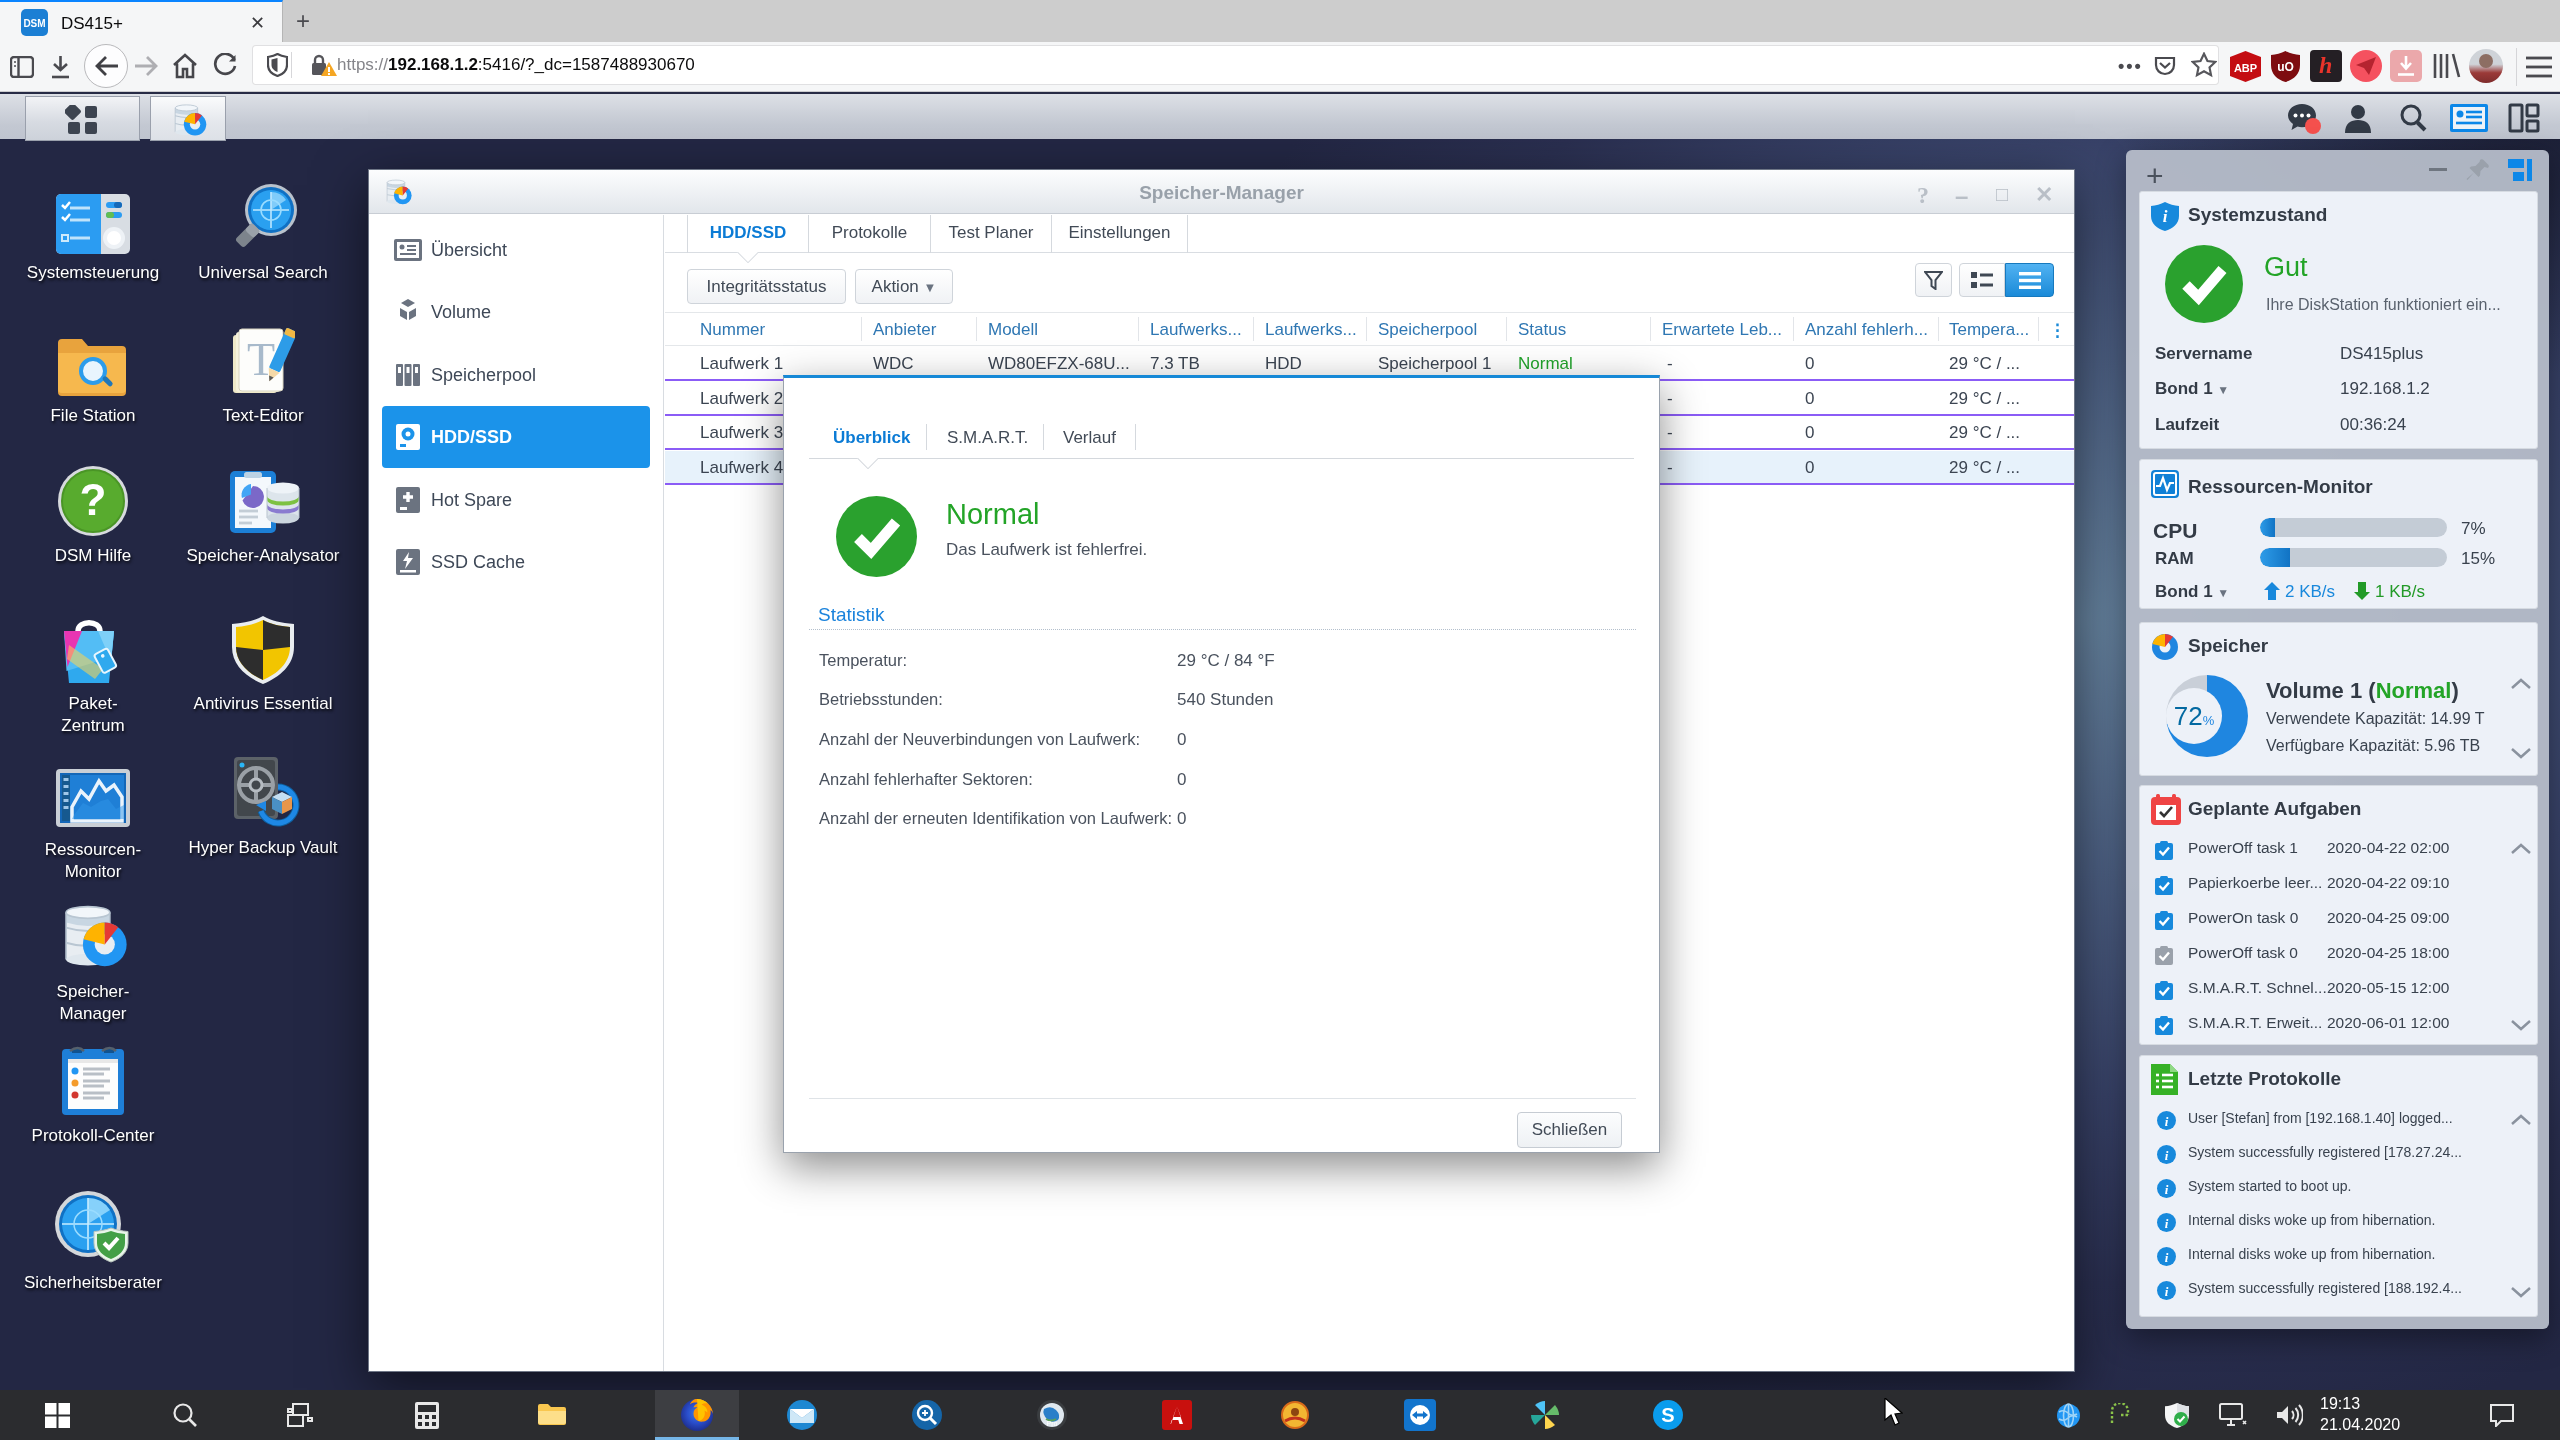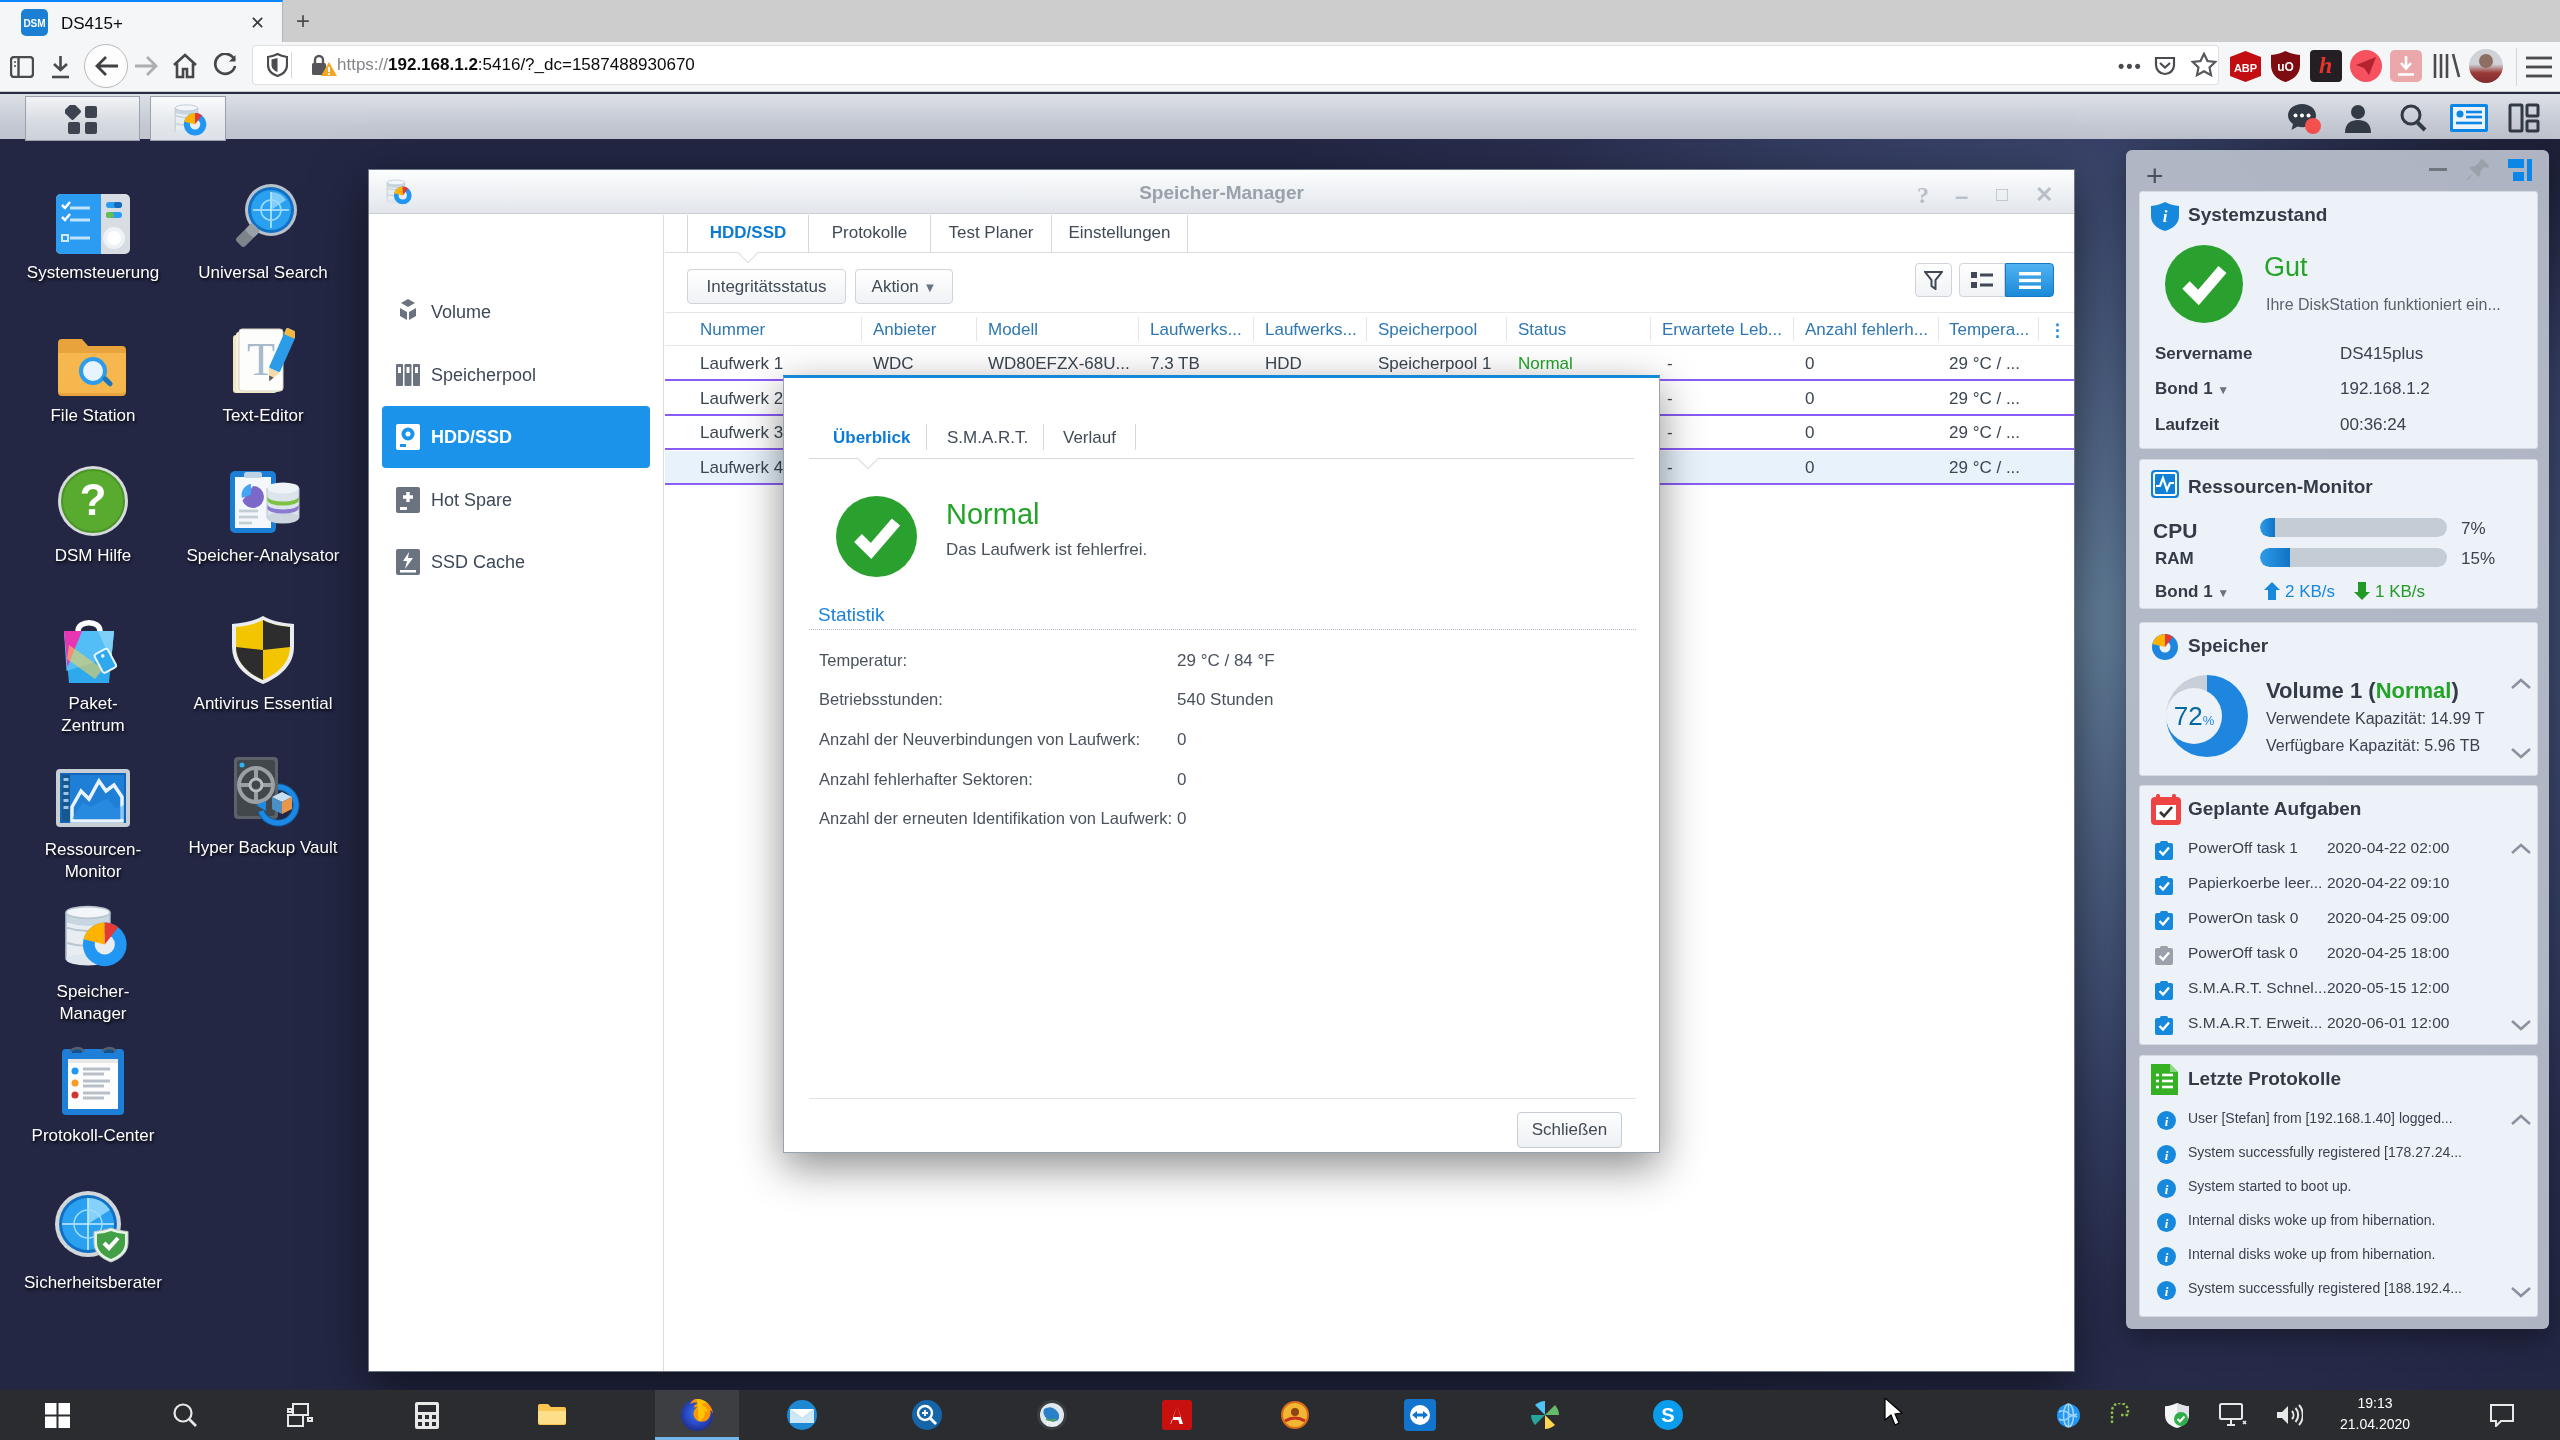--- a/index.html
+++ b/index.html
@@ -72,21 +72,21 @@
 
 #panel { position:absolute; left:2126px; top:150px; width:423px; height:1179px;
   background:rgba(182,189,201,.95); border-radius:6px; box-shadow:0 10px 30px rgba(0,0,0,.4); }
 .card { position:absolute; left:13px; width:399px; background:#edf1f8; border:1px solid #d6dbe2; border-radius:3px; }
 .ctitle { position:absolute; left:48px; font-size:19px; font-weight:bold; color:#333b46; }
 .wlbl { font-weight:bold; color:#333b46; }
 .wtxt { color:#39424e; white-space:nowrap; }
 
 #wtb { position:absolute; left:0; top:1390px; width:2560px; height:50px; background:#2b2c2f; }
 .wicon { position:absolute; top:0; width:50px; height:50px; display:flex; align-items:center; justify-content:center; }
-#clock { position:absolute; left:2320px; top:3px; width:110px; text-align:center; color:#fff; font-size:14px; line-height:21px; }
+#clock { position:absolute; left:2320px; top:3px; width:110px; text-align:left; color:#fff; font-size:16px; line-height:21px; }
 </style>
 </head>
 <body>
 <div id="desk"></div>
 
 <div id="tabbar">
  <div id="activetab">
   <svg class="abs" style="left:21px;top:7px" width="27" height="27" viewBox="0 0 27 27">
         <rect width="27" height="27" rx="5" fill="#1b7fd4"></rect>
         <text x="13.5" y="18" font-size="10" font-weight="bold" fill="#fff" text-anchor="middle" font-family="Liberation Sans">DSM</text>
@@ -505,20 +505,35 @@
         <path d="M29 14 a13 13 0 0 0 -12.6 9.9 l12.6 3.1 z" fill="#ffb300"></path>
         <path d="M29 14 a13 13 0 0 1 8 2.8 l-8 10.2 z" fill="#e53935"></path>
       </svg>
   <div class="t">Speicher-Manager</div>
   <div class="wbtn" style="left:1548px;font-family:'Liberation Serif'">?</div>
   <div class="wbtn" style="left:1586px">–</div>
   <div class="wbtn" style="left:1627px;font-size:20px;top:13px">□</div>
   <div class="wbtn" style="left:1666px;font-size:22px">✕</div>
  </div>
  <div id="wside">
+  <div class="sitem" style="top:4px">
+        <span class="ic">
+          <svg width="30" height="30" viewBox="0 0 30 30">
+            <rect x="1" y="4" width="28" height="22" rx="2" fill="#6b7380"></rect>
+            <rect x="4" y="7" width="22" height="16" fill="#fff"></rect>
+            <circle cx="9" cy="12" r="2.5" fill="#6b7380"></circle>
+            <g stroke="#6b7380" stroke-width="2">
+              <line x1="14" y1="11" x2="23" y2="11"></line>
+              <line x1="14" y1="15" x2="23" y2="15"></line>
+              <line x1="7" y1="19" x2="23" y2="19"></line>
+            </g>
+          </svg>
+        </span>
+        <span class="tx">Übersicht</span>
+      </div>
   <div class="sitem" style="top:66px">
         <span class="ic">
           <svg width="30" height="30" viewBox="0 0 30 30">
             <g fill="#6b7380">
               <path d="M15 2 l7 4 -7 4 -7 -4 z"></path>
               <path d="M7 11 l7 4 v8 l-7 -4 z"></path>
               <path d="M23 11 l-7 4 v8 l7 -4 z"></path>
             </g>
           </svg>
         </span>

